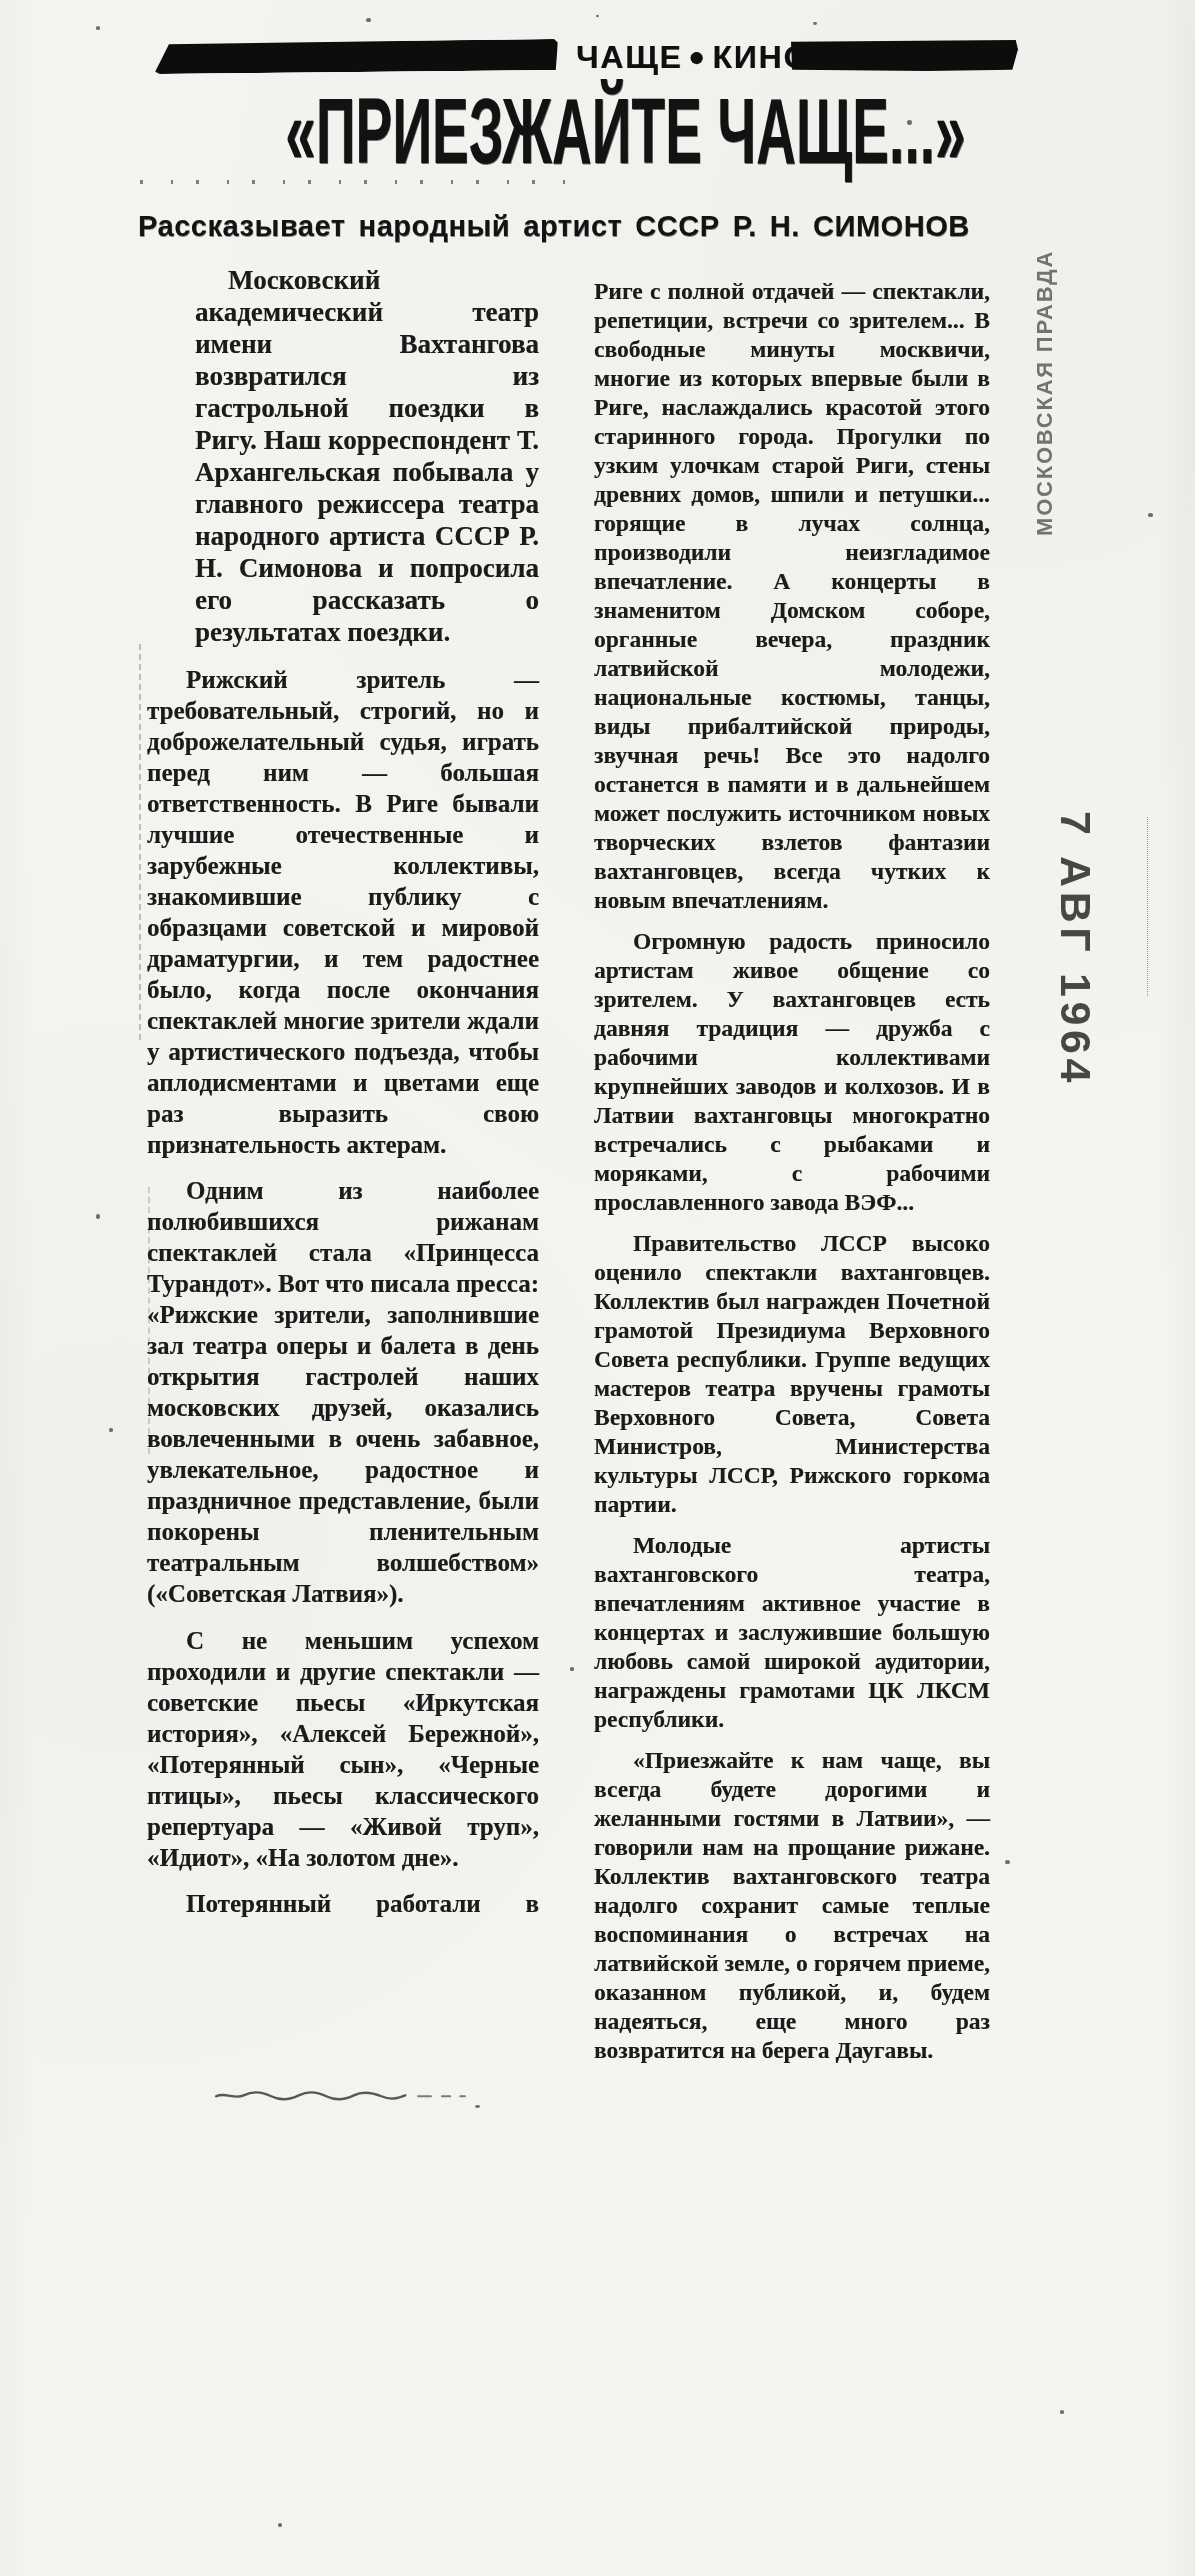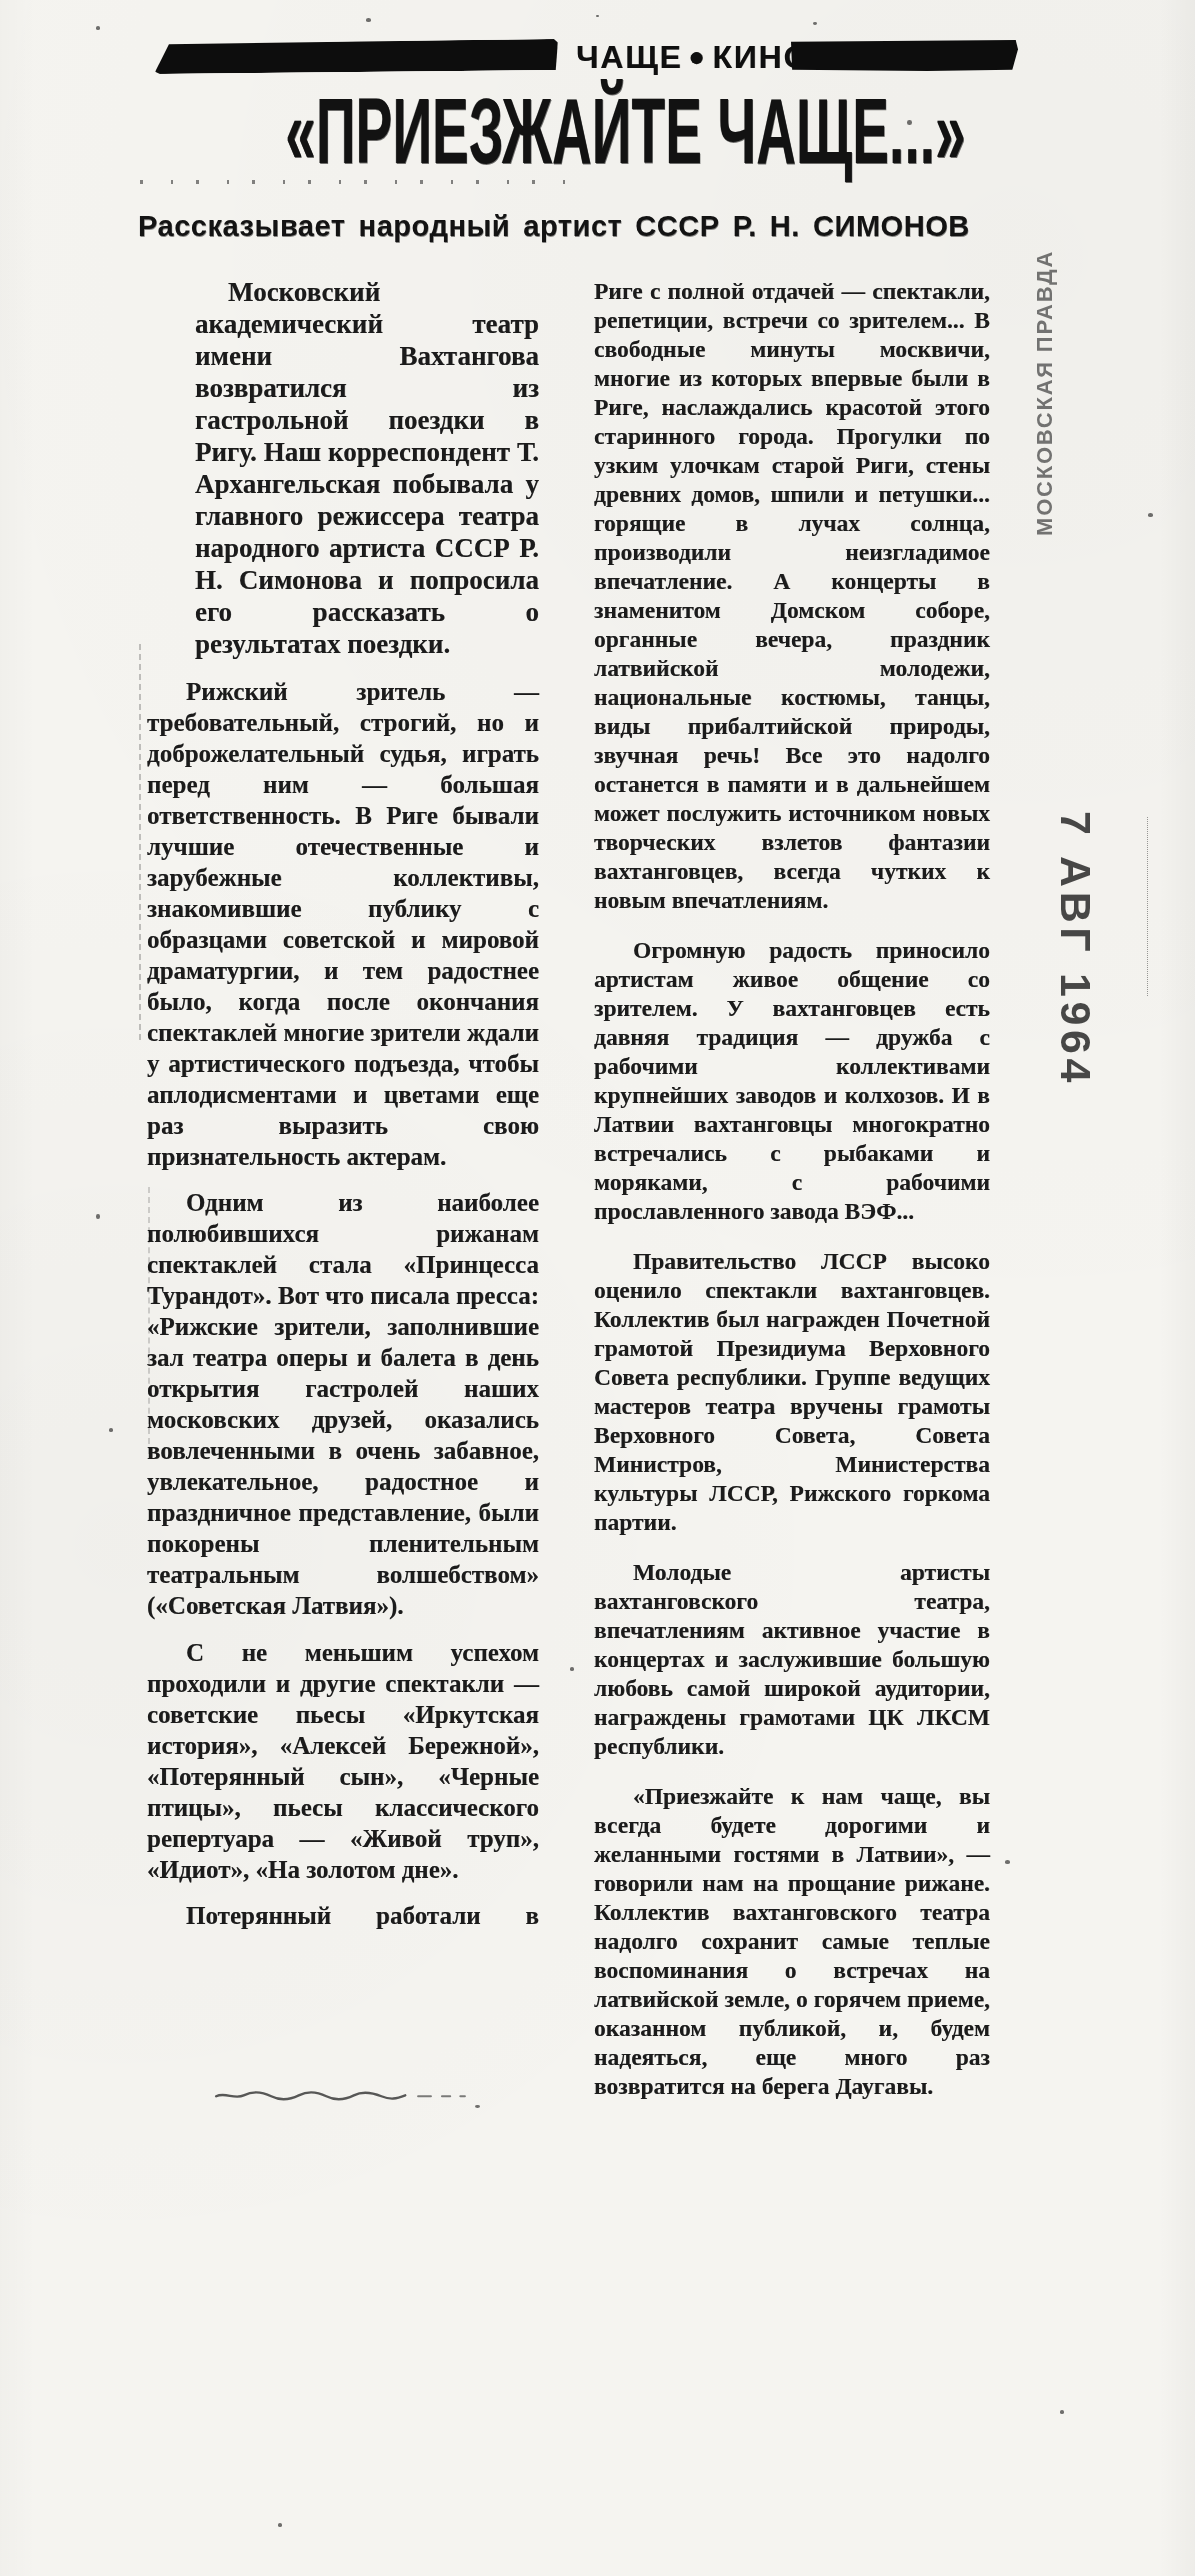--- a/index.html
+++ b/index.html
@@ -38,25 +38,25 @@
   .subtitle{left:138px;top:207px;width:865px;
     font-family:"Liberation Sans",sans-serif;font-weight:800;font-size:30px;line-height:37px;
     letter-spacing:0.5px;word-spacing:4.6px;white-space:nowrap;color:#131313;
     transform:scaleX(.97);transform-origin:left top;
     text-shadow:0.5px 0.5px 0 rgba(0,0,0,.45);}
 
   
   .col{text-align:justify;}
   .col p{margin:0;padding:0;text-indent:39px;
     text-shadow:0.3px 0.3px 0 rgba(0,0,0,.4);}
-  .col-left{left:147px;top:276px;width:392px;}
+  .col-left{left:147px;top:264px;width:392px;}
   .col-left p{font-size:25px;line-height:31px;font-weight:700;margin-top:15.6px;}
   .col-left p.lead{margin-left:48px;font-size:27px;line-height:32px;margin-top:0;text-indent:33px;}
   .col-right{left:594px;top:274px;width:396px;}
-  .col-right p{font-size:23.5px;line-height:29px;font-weight:700;margin-top:21px;}
+  .col-right p{font-size:23.5px;line-height:29px;font-weight:700;margin-top:12px;}
   .col-right p.cont{text-indent:0;margin-top:3px;}
   .stretch{text-align-last:justify;}
 
   
   .stamp-source{left:1032px;top:140px;height:396px;width:50px;
     writing-mode:vertical-rl;transform:rotate(180deg);
     font-family:"Liberation Sans",sans-serif;font-weight:700;font-size:22px;letter-spacing:1.8px;
     color:#262626;opacity:.62;filter:blur(0.6px);white-space:nowrap;}
   .stamp-date{left:1100px;top:811px;
     font-family:"Liberation Sans",sans-serif;font-weight:800;font-size:43px;letter-spacing:4.6px;

